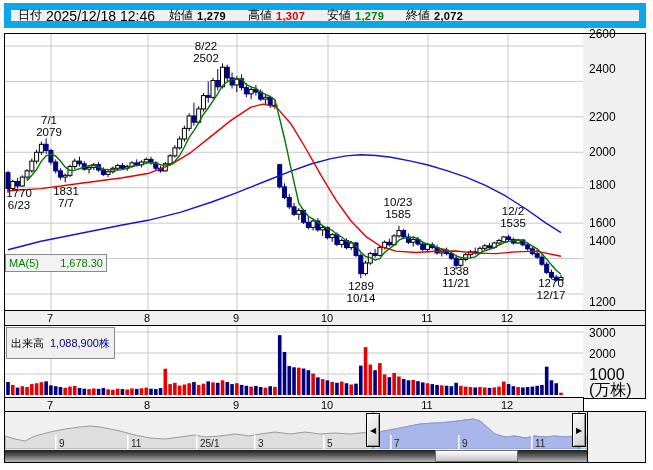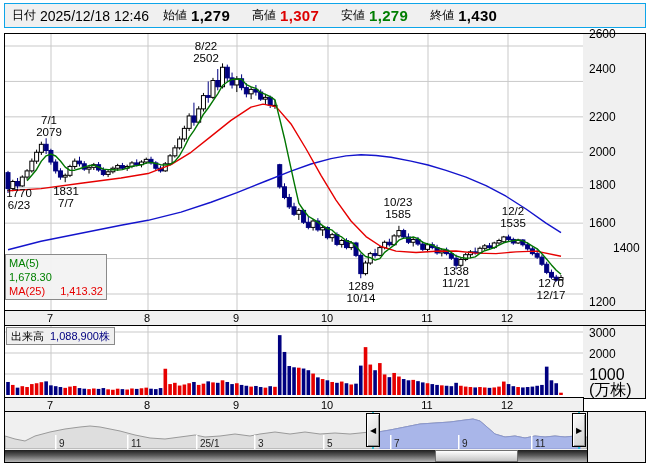--- a/index.html
+++ b/index.html
@@ -1,23 +1,23 @@
 <!DOCTYPE html>
 <html><head>
 <meta charset="utf-8">
 <style>
   html,body{margin:0;padding:0;background:#fff;}
   #widget{position:relative;width:653px;height:470px;background:#ffffff;
     font-family:"Liberation Sans",sans-serif;overflow:hidden;}
   .absbox{position:absolute;box-sizing:border-box;}
   #infobar{left:4px;top:3px;width:642px;height:25px;background:#f0f0f0;
-    border:1px solid #0ea5e9;display:flex;align-items:center;padding:0 7px;}
+    border:7px solid #0ea5e9;display:flex;align-items:center;padding:0 7px;}
   #infobar .lbl{font-size:12px;color:#000;margin-right:4px;}
   #infobar .date{font-size:14px;color:#000;margin-right:14px;}
-  #infobar .val{font-size:15px;font-weight:bold;color:#000;margin-right:22px;letter-spacing:.3px;}
+  #infobar .val{font-size:11px;font-weight:bold;color:#000;margin-right:22px;letter-spacing:.3px;}
   #infobar .val.red{color:#dd0000;}
   #infobar .val.green{color:#007d00;}
   #pricePane{left:4px;top:33px;width:580px;height:278px;background:#fff;border:1px solid #000;}
   #priceAxis{left:583px;top:33px;width:63px;height:278px;background:#f0f0f0;border:1px solid #000;border-left:none;}
   .axis-lbl{position:absolute;left:6px;font-size:12px;color:#000;transform:translateY(-50%);}
   #strip1{left:4px;top:310px;width:642px;height:16px;background:#f0f0f0;border:1px solid #000;}
   #volPane{left:4px;top:325px;width:580px;height:73px;background:#fff;border:1px solid #000;}
   #volAxis{left:583px;top:325px;width:63px;height:74px;background:#f0f0f0;border:1px solid #000;border-left:none;}
   #strip2{left:4px;top:397px;width:580px;height:15px;background:#f0f0f0;border:1px solid #000;}
   .month-lbl{position:absolute;top:1px;font-size:11px;color:#000;transform:translateX(-50%);}
@@ -28,43 +28,43 @@
     background:linear-gradient(#1e1e1e,#5a5a5a 45%,#b8b8b8);}
   #scrollThumb{position:absolute;left:430px;top:0;width:83px;height:12px;
     background:linear-gradient(#ffffff,#c4c4c4);border:1px solid #707070;box-sizing:border-box;}
   .navHandle{position:absolute;top:1px;width:14px;height:34px;
     background:linear-gradient(135deg,#fdfdfd,#cfcfcf);border:1px solid #000;box-sizing:border-box;
     display:flex;align-items:center;justify-content:center;font-size:8px;color:#000;
     box-shadow:inset 1px 1px 0 #fff, inset -1px -1px 0 #909090;}
   #maLegend{left:5px;top:254px;width:102px;background:rgba(242,242,242,.95);
     border:1px solid #8a8a8a;font-size:11px;padding:1px 3px;}
   .maRow{display:flex;justify-content:space-between;line-height:14px;}
-  .maRow.g{color:#008000;flex-direction:column;} .maRow.r{color:#e60000;} .maRow.b{color:#2020d0;}
+  .maRow.g{color:#008000;} .maRow.r{color:#e60000;} .maRow.b{color:#2020d0;}
   #volLabel{left:6px;top:327px;background:#f0f0f0;border:1px solid #8a8a8a;
-    font-size:11px;padding:1px 4px;line-height:14px;}
+    font-size:11px;padding:8px 4px;line-height:14px;}
   #volLabel .vl-name{color:#000;margin-right:6px;}
   #volLabel .vl-val{color:#000080;}
   svg{display:block;}
 </style>
 </head>
 <body>
 
 <div id="widget">
 
   <div id="infobar" class="absbox">
     <span class="lbl">日付</span>
     <span class="date">2025/12/18 12:46</span>
     <span class="lbl">始値</span>
     <span class="val">1,279</span>
     <span class="lbl">高値</span>
     <span class="val red">1,307</span>
     <span class="lbl">安値</span>
     <span class="val green">1,279</span>
     <span class="lbl">終値</span>
-    <span class="val">1,430</span>
+    <span class="val">2,072</span>
   </div>
 
   <div id="pricePane" class="absbox">
     <svg id="priceSvg" width="578" height="276">
         <line x1="0" y1="260.0002" x2="578" y2="260.0002" stroke="#c9c9c9" stroke-width="1"></line>
         <line x1="0" y1="224.5716" x2="578" y2="224.5716" stroke="#c9c9c9" stroke-width="1"></line>
         <line x1="0" y1="189.143" x2="578" y2="189.143" stroke="#c9c9c9" stroke-width="1"></line>
         <line x1="0" y1="153.71439999999998" x2="578" y2="153.71439999999998" stroke="#c9c9c9" stroke-width="1"></line>
         <line x1="0" y1="118.2858" x2="578" y2="118.2858" stroke="#c9c9c9" stroke-width="1"></line>
         <line x1="0" y1="82.85719999999999" x2="578" y2="82.85719999999999" stroke="#c9c9c9" stroke-width="1"></line>
@@ -334,21 +334,21 @@
       </svg>
   </div>
 
   <div id="priceAxis" class="absbox">
       <div class="axis-lbl" style="top: 0;">2600</div>
       <div class="axis-lbl" style="top: 35px;">2400</div>
       <div class="axis-lbl" style="top: 82.8572px;">2200</div>
       <div class="axis-lbl" style="top: 118.286px;">2000</div>
       <div class="axis-lbl" style="top: 151px;">1800</div>
       <div class="axis-lbl" style="top: 189.143px;">1600</div>
-      <div class="axis-lbl" style="top: 214px; margin-left: 24px;">1400</div>
+      <div class="axis-lbl" style="top: 207px;">1400</div>
       <div class="axis-lbl" style="top: 268px;">1200</div>
     </div>
 
   <div id="strip1" class="absbox">
       <div class="month-lbl" style="left: 45px;">7</div>
       <div class="month-lbl" style="left: 142px;">8</div>
       <div class="month-lbl" style="left: 231px;">9</div>
       <div class="month-lbl" style="left: 322px;">10</div>
       <div class="month-lbl" style="left: 422px;">11</div>
       <div class="month-lbl" style="left: 502px;">12</div>
@@ -499,24 +499,20 @@
       <div class="month-lbl" style="left: 322px;">10</div>
       <div class="month-lbl" style="left: 422px;">11</div>
       <div class="month-lbl" style="left: 502px;">12</div>
     </div>
 
   <div id="maLegend" class="absbox">
     <div class="maRow g">
       <span>MA(5)</span>
       <span>1,678.30</span>
     </div>
-    <div class="maRow r">
-      <span>MA(25)</span>
-      <span>1,413.32</span>
-    </div>
   </div>
 
   <div id="volLabel" class="absbox">
     <span class="vl-name">出来高</span><span class="vl-val">1,088,900株</span>
   </div>
 
   <div id="navPane" class="absbox">
     <svg id="navSvg" width="582" height="37">
         <path d="M0,24 L10,27 L20,29 L30,24 L45,20 L60,17 L75,15 L85,14 L95,15 L105,17 L115,19 L130,23 L145,26 L160,27 L175,25 L190,23 L200,25 L215,24 L230,22 L245,24 L255,22 L270,20 L285,22 L300,20 L315,22 L330,21 L345,22 L355,21 L365,20 L373,20 L385,18 L395,16 L405,14 L415,12 L430,11 L445,10 L460,8 L468,7 L475,9 L482,15 L490,22 L500,25 L510,24 L520,26 L530,24 L540,25 L550,24 L560,25 L570,24 L577,25 L582,25 L582,37 L0,37 Z" fill="#dedede" stroke="#9a9a9a" stroke-width="1"></path>
         <clipPath id="selClip">

